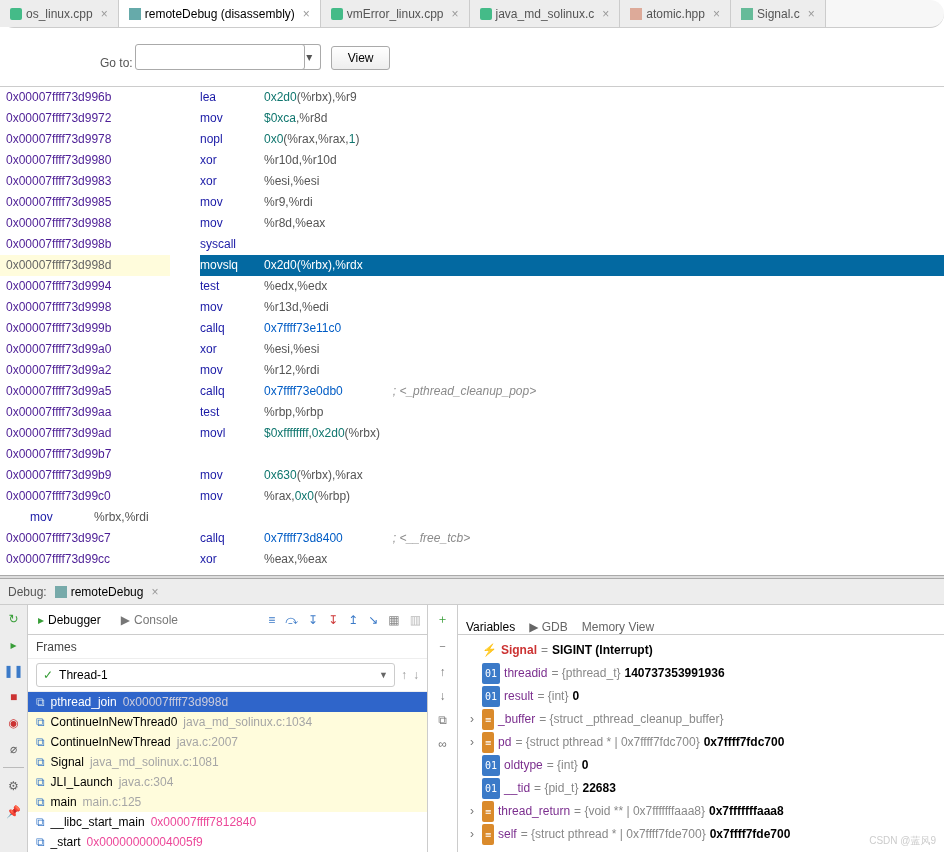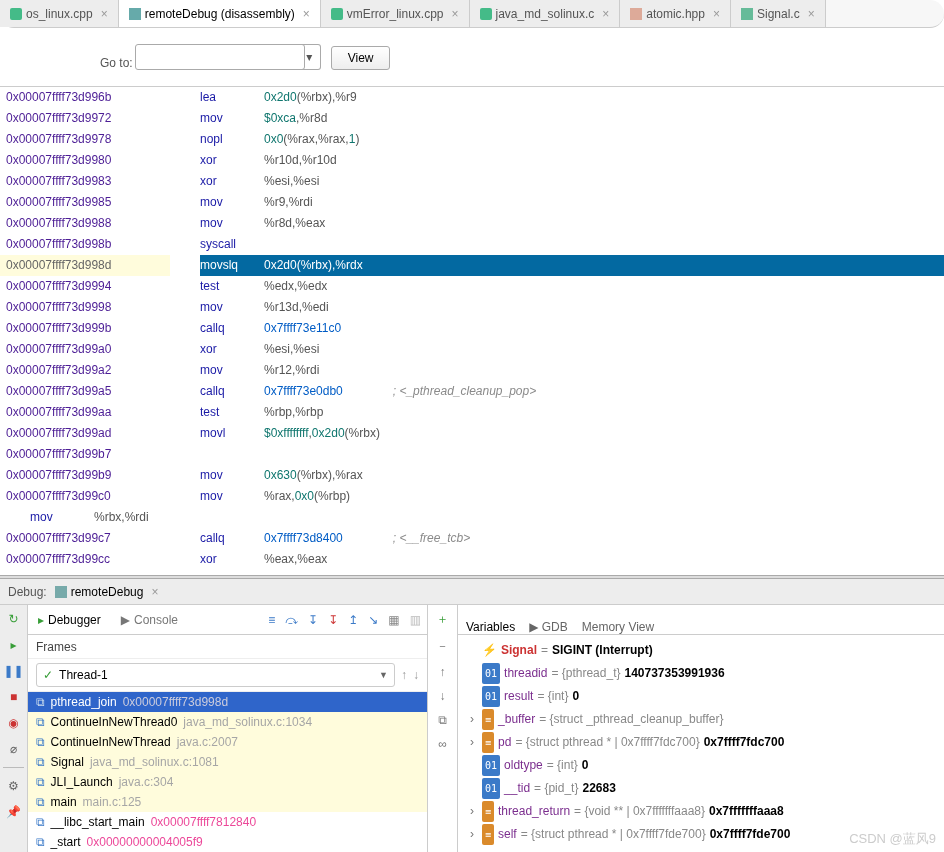--- a/index.html
+++ b/index.html
@@ -66,21 +66,21 @@
 .var-tab.active{ color:#000; }
 .vars-list { padding:4px 4px; overflow:auto; flex:1; font-size:13px; line-height:21px;}
 .var-row { display:flex; align-items:center; gap:4px; padding:1px 4px;}
 .chev { width:12px; color:#777; text-align:center;}
 .tag { font-family:monospace; font-size:10px; padding:0 3px; border-radius:2px; color:#fff; }
 .tag-01 { background:#3b7ac8; }
 .tag-eq { background:#da8a2b; }
 .vname { color:#7b2e8e; }
 .vtype { color:#888; }
 .vval { color:#000; }
-.watermark { position:absolute; right:8px; bottom:4px; color:#ccc; font-size:13px; }
+.watermark { position:absolute; right:8px; bottom:4px; color:#ccc; font-size:10px; }
 .drop-arrow { font-size:9px; color:#666; margin-left:auto;}
 .splitter2{ height:1px; background:#bbb;}
 </style>
 </head>
 <body>
 
 <div class="tabs" id="tabs">
     <div class="tab">
       <span class="ico-c"></span>
       <span>os_linux.cpp</span>

